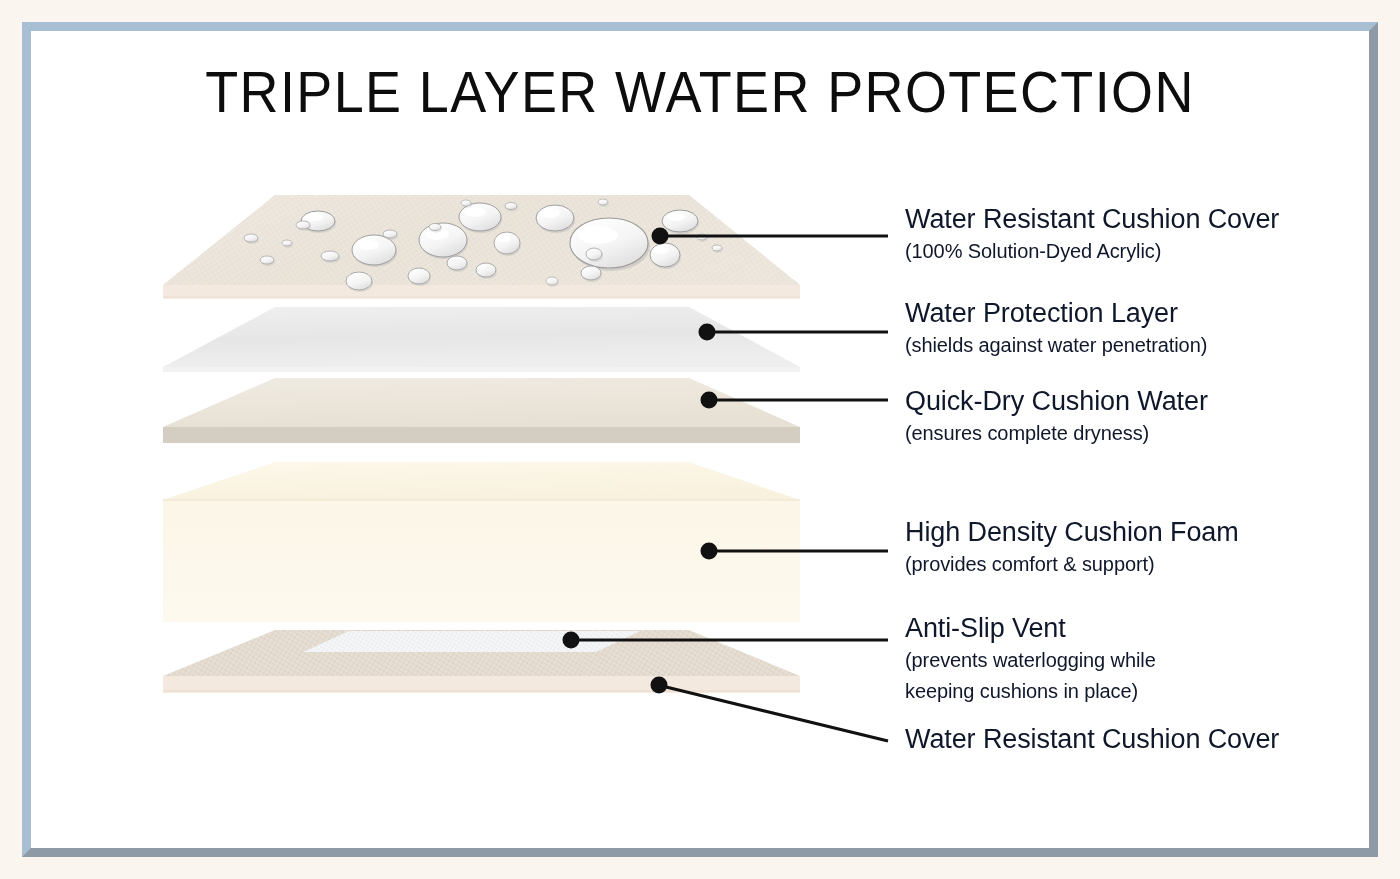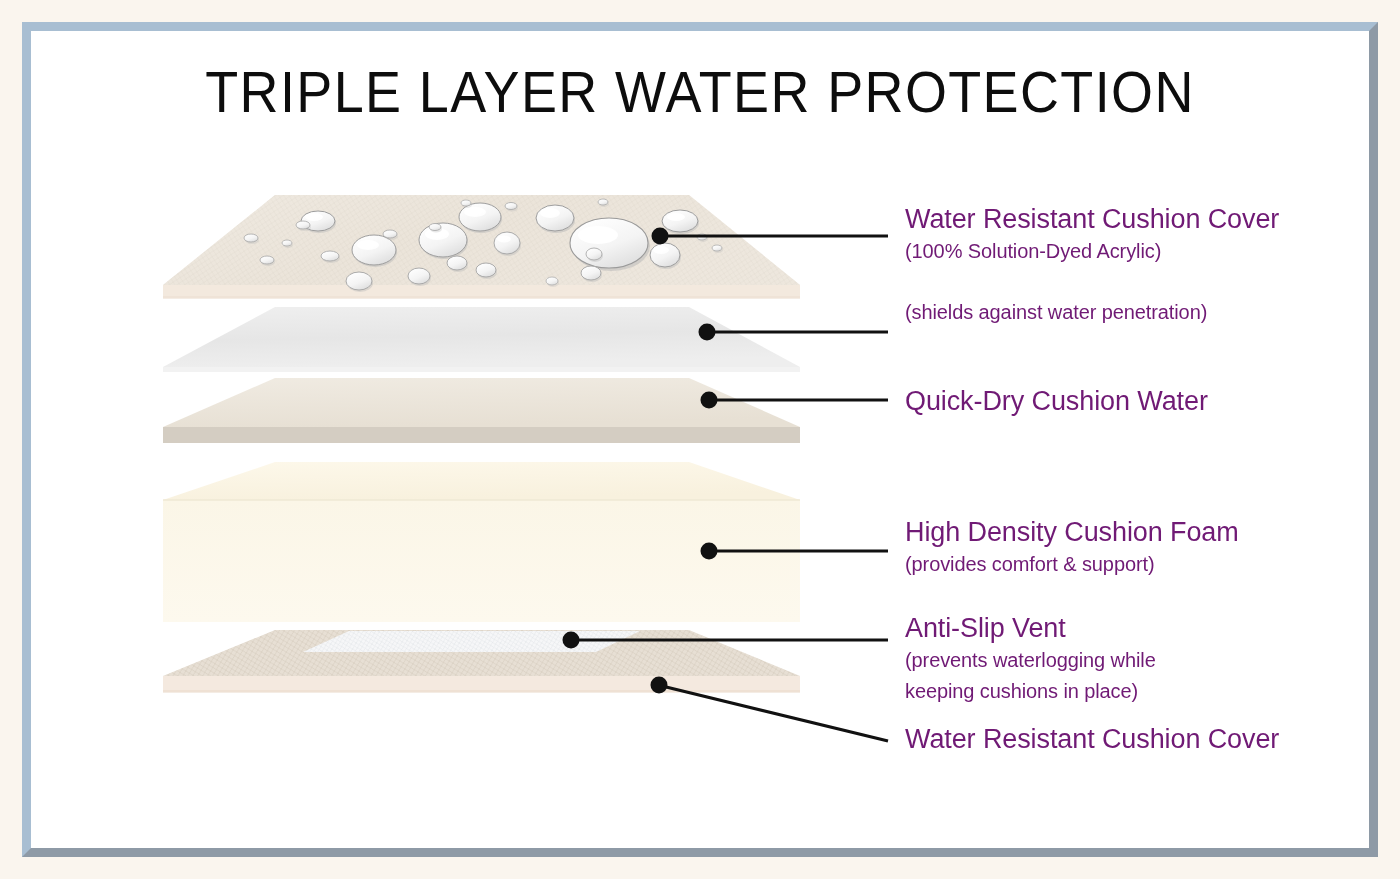--- a/index.html
+++ b/index.html
@@ -45,21 +45,21 @@
   }
 
   
   #art{position:absolute;left:0;top:0;width:1400px;height:879px;}
 
   
   .labels{position:absolute;left:0;top:0;width:1400px;height:879px;}
   .label{
     position:absolute;
     font-family:"Liberation Sans", sans-serif;
-    color:#701a75;
+    color:#0f172a;
     white-space:nowrap;
   }
   .label .l1{
     display:block;
     font-size:27px;
     font-weight:400;
     line-height:33px;
     letter-spacing:-0.1px;
   }
   .label .l2{
@@ -316,25 +316,27 @@
   </svg>
 
   <div class="labels">
 
     <div class="label" style="left:905px;top:203px;">
       <span class="l1">Water Resistant Cushion Cover</span>
       <span class="l2">(100% Solution-Dyed Acrylic)</span>
     </div>
 
     <div class="label" style="left:905px;top:297px;">
+      <span class="l1">Water Protection Layer</span>
       <span class="l2">(shields against water penetration)</span>
     </div>
 
     <div class="label" style="left:905px;top:385px;">
       <span class="l1">Quick-Dry Cushion Water</span>
+      <span class="l2">(ensures complete dryness)</span>
     </div>
 
     <div class="label" style="left:905px;top:516px;">
       <span class="l1">High Density Cushion Foam</span>
       <span class="l2">(provides comfort &amp; support)</span>
     </div>
 
     <div class="label" style="left:905px;top:612px;">
       <span class="l1">Anti-Slip Vent</span>
       <span class="l2">(prevents waterlogging while</span>

